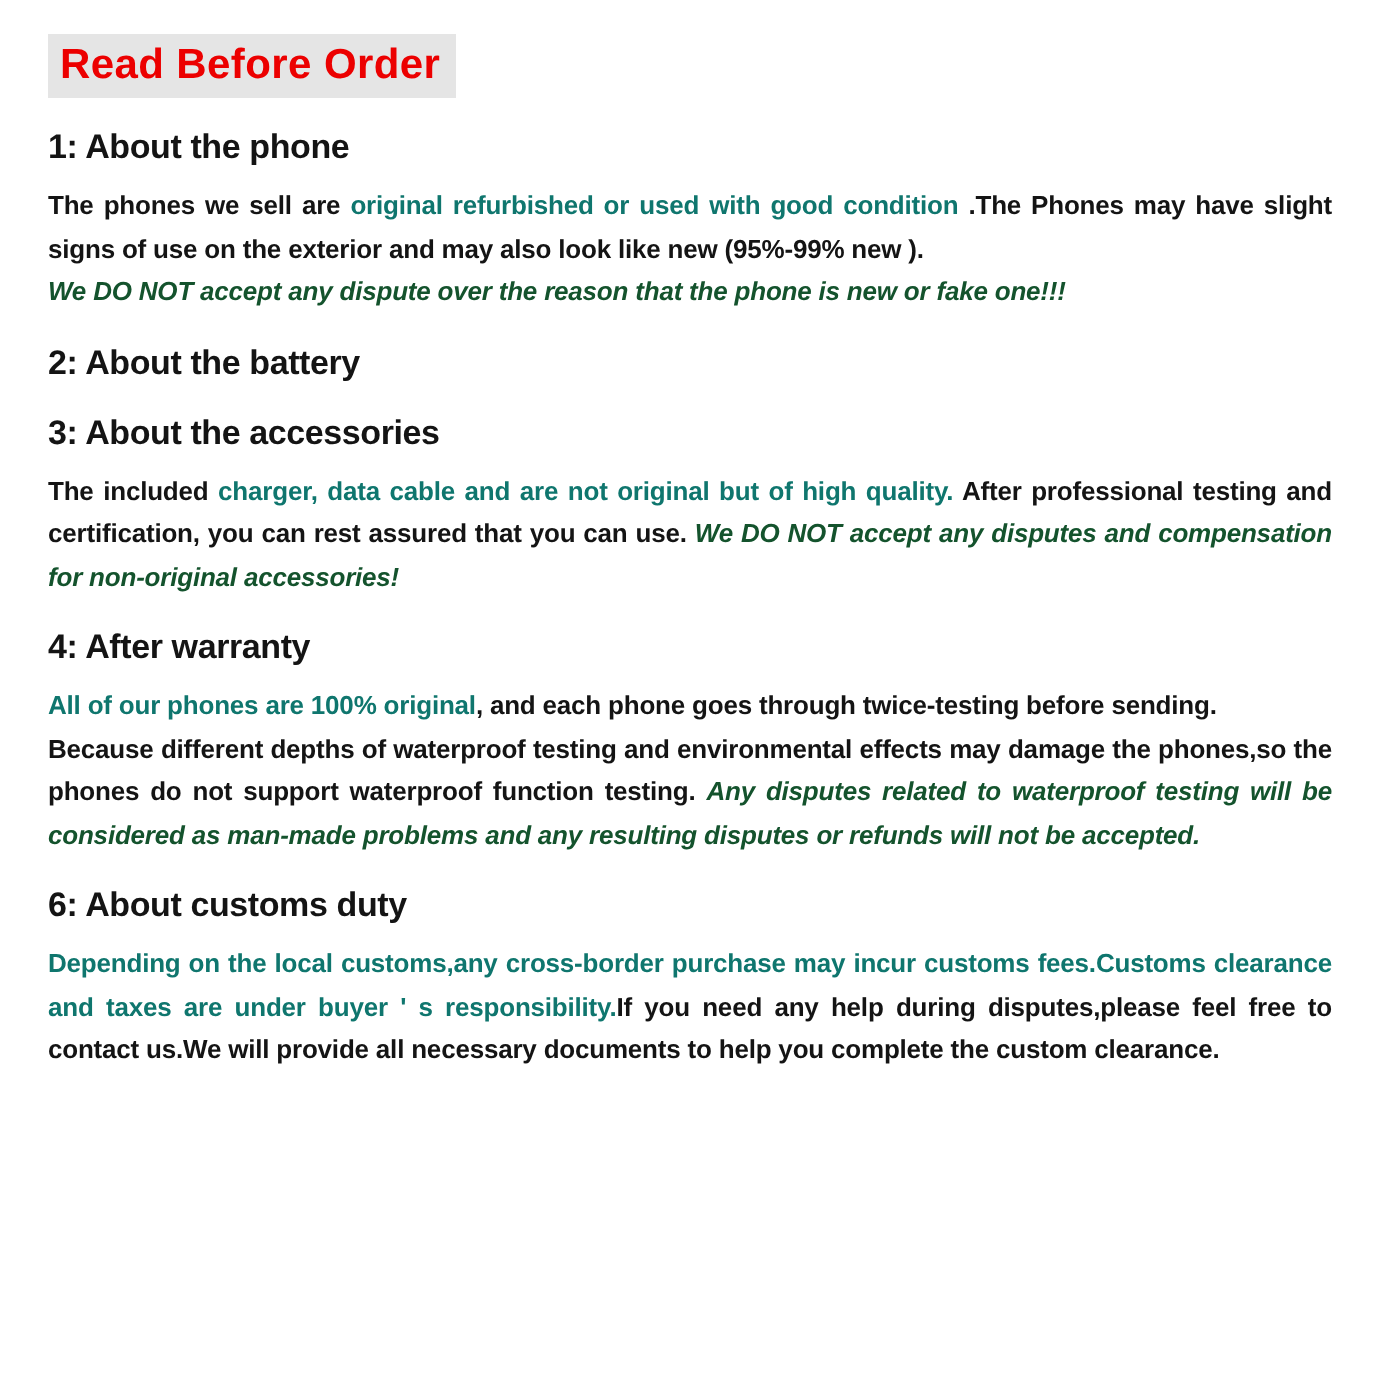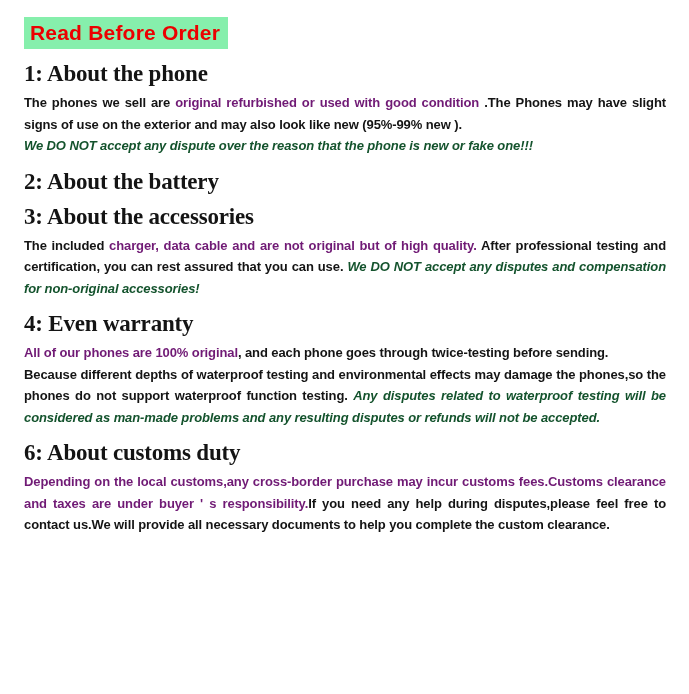--- a/index.html
+++ b/index.html
@@ -7,47 +7,46 @@
   body {
     width: 689px;
     height: 694px;
     background: #ffffff;
     font-family: "Liberation Sans", "DejaVu Sans", sans-serif;
     overflow: hidden;
   }
   .page { padding: 17px 23px 0 24px; }
   .title-highlight {
     display: inline-block;
-    background: #86efac;
+    background: #e5e5e5;
     color: #ec0000;
     font-weight: bold;
     font-size: 21px;
     line-height: 1.2;
     padding: 3px 8px 4px 6px;
     letter-spacing: 0.2px;
   }
   h2 {
     margin: 14px 0 8px 0;
-    font-size: 23px;
+    font-size: 17px;
     line-height: 21px;
     color: #141414;
     font-weight: bold;
     letter-spacing: -0.2px;
-    font-family: Liberation Serif, serif;
   }
   .para {
     margin: 0;
     font-size: 13px;
     font-weight: bold;
     line-height: 21.5px;
     color: #141414;
     text-align: justify;
     letter-spacing: -0.1px;
   }
-  .red  { color: #701a75; }
+  .red  { color: #0f766e; }
   .redi { color: #14532d; font-style: italic; }
 </style>
 </head>
 <body>
 
 <div class="page">
 
   <div>
     <span class="title-highlight">Read Before Order</span>
   </div>
@@ -61,21 +60,21 @@
   <section>
     <h2>2: About the battery</h2>
   </section>
 
   <section>
     <h2>3: About the accessories</h2>
     <p class="para"><span>The included </span><span class="red">charger, data cable and are not original but of high quality.</span><span> After professional testing and certification, you can rest assured that you can use. </span><span class="redi">We DO NOT accept any disputes and compensation for non-original accessories!</span></p>
   </section>
 
   <section>
-    <h2>4: Even warranty</h2>
+    <h2>4: After warranty</h2>
     <p class="para"><span class="red">All of our phones are 100% original</span><span>, and each phone goes through twice-testing before sending.</span></p>
   </section>
 
   <section>
     <p class="para"><span>Because different depths of waterproof testing and environmental effects may damage the phones,so the phones do not support waterproof function testing. </span><span class="redi">Any disputes related to waterproof testing will be considered as man-made problems and any resulting disputes or refunds will not be accepted.</span></p>
   </section>
 
   <section>
     <h2>6: About customs duty</h2>
     <p class="para"><span class="red">Depending on the local customs,any cross-border purchase may incur customs fees.Customs clearance and taxes are under buyer ' s responsibility.</span><span>If you need any help during disputes,please feel free to contact us.We will provide all necessary documents to help you complete the custom clearance.</span></p>

